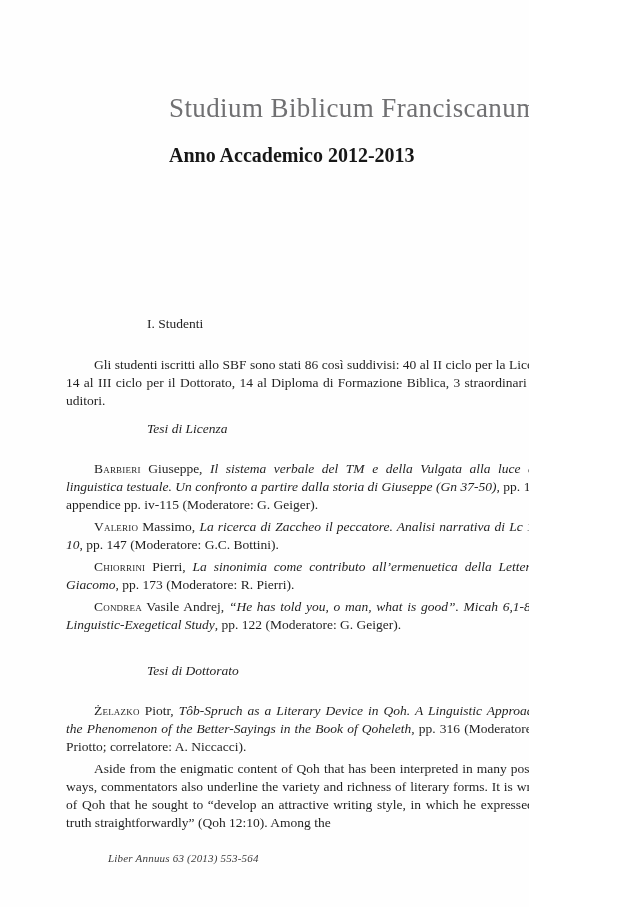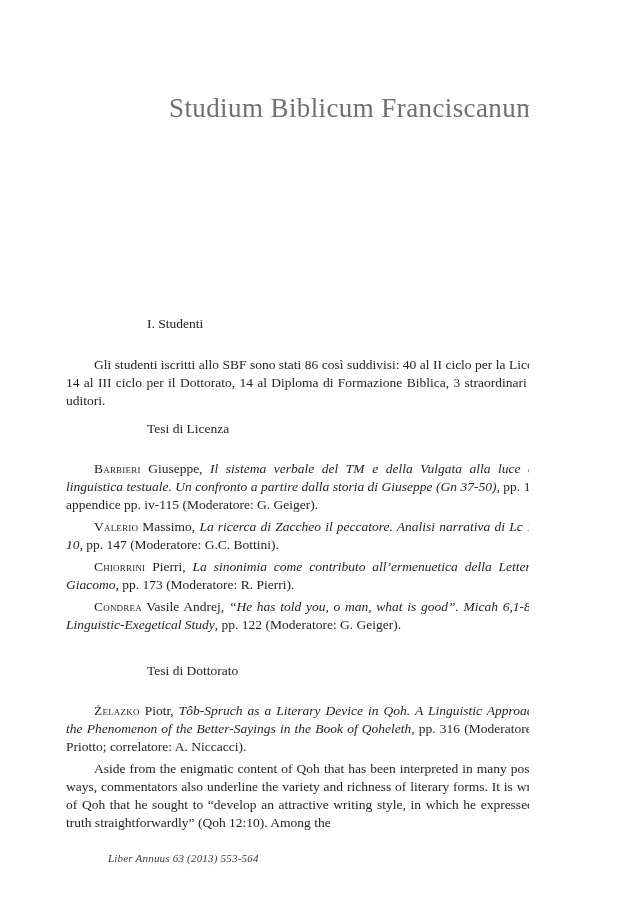--- a/index.html
+++ b/index.html
@@ -37,21 +37,21 @@
     white-space: nowrap;
   }
   .sec-heading {
     position: absolute;
     left: 147px;
     font-size: 13.5px;
     line-height: 18px;
     color: #1f1f1f;
     white-space: nowrap;
   }
-  .sec-heading.italic { }
+  .sec-heading.italic { font-style: italic; }
   .block {
     position: absolute;
     left: 62px;
     width: 497px;
     font-size: 13.5px;
     line-height: 18px;
     text-align: justify;
     color: #1f1f1f;
   }
   .block p {
@@ -71,20 +71,21 @@
     white-space: nowrap;
   }
 </style>
 </head>
 <body>
 
 <div class="page">
 
   <div class="title">Studium Biblicum Franciscanum</div>
 
+  <div class="subtitle">Anno Accademico 2012-2013</div>
 
   <div class="sec-heading" style="top:315px">I. Studenti</div>
 
   <div class="block" style="top:352px">
     <p>Gli studenti iscritti allo SBF sono stati 86 così suddivisi: 40 al II ciclo per la Licenza, 14 al III ciclo per il Dottorato, 14 al Diploma di Formazione Biblica, 3 straordinari e 25 uditori.</p>
   </div>
 
   <div class="sec-heading italic" style="top:420px">Tesi di Licenza</div>
 
   <div class="block" style="top:456px">

